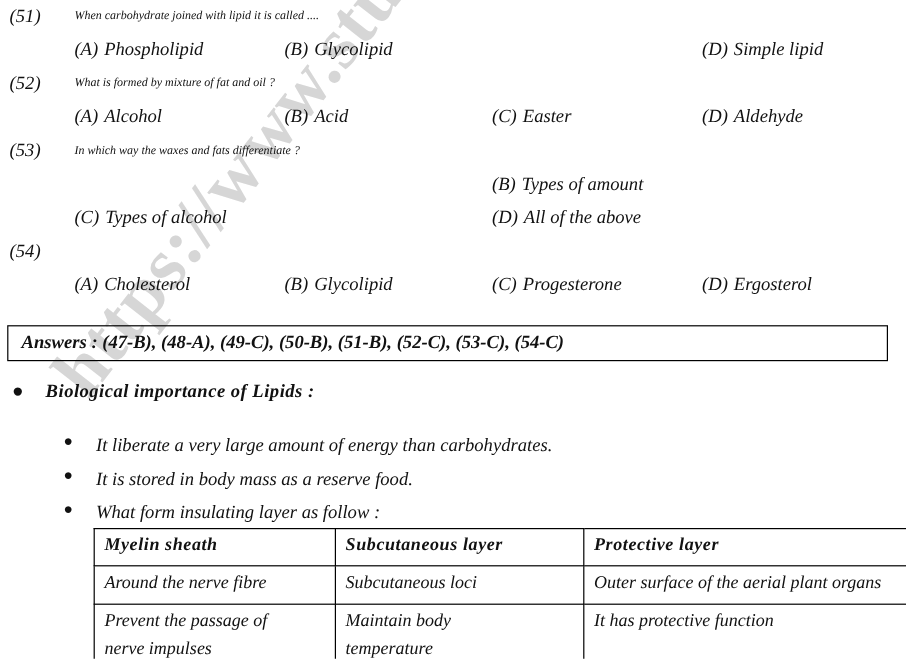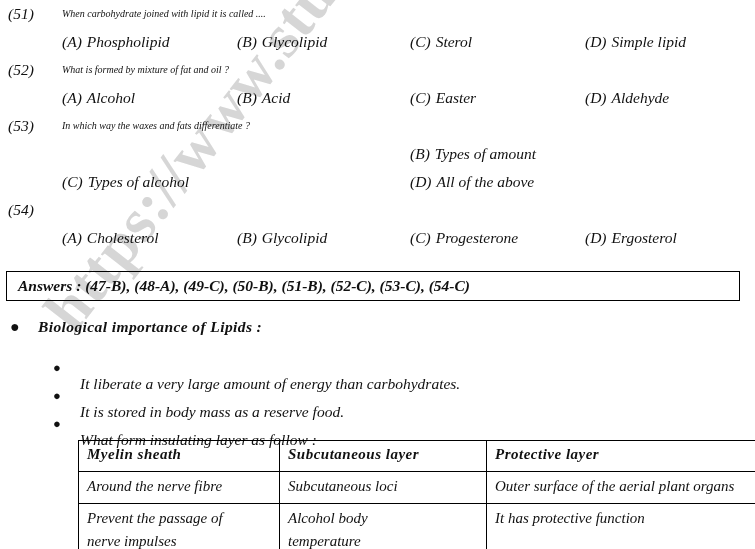--- a/index.html
+++ b/index.html
@@ -152,21 +152,21 @@
   .sub-bullet .dot {
     position: absolute;
     left: 53px;
     top: 0;
     font-size: 13px;
     line-height: 28px;
   }
   .sub-bullet .btext {
     position: absolute;
     left: 80px;
-    top: 16px;
+    top: 4px;
     font-size: 15.5px;
     white-space: nowrap;
   }
   .sb1 { top: 354px; }
   .sb2 { top: 382px; }
   .sb3 { top: 410px; }
 
   
   #lipid-table {
     position: absolute;
@@ -208,21 +208,20 @@
 <div id="page">
 
   <div class="qblock">
     <div class="qline">
       <span class="qnum">(51)</span>
       <span class="qtext">When carbohydrate joined with lipid it is called ....</span>
     </div>
     <div class="optrow">
       <span class="opt c4-a"><span class="lbl">(A)</span><span>Phospholipid</span></span>
       <span class="opt c4-b"><span class="lbl">(B)</span><span>Glycolipid</span></span>
-      <span class="opt c4-c"><span class="lbl">(C)</span><span>Sterol</span></span>
       <span class="opt c4-d"><span class="lbl">(D)</span><span>Simple lipid</span></span>
     </div>
   </div>
 
   <div class="qblock">
     <div class="qline">
       <span class="qnum">(52)</span>
       <span class="qtext">What is formed by mixture of fat and oil ?</span>
     </div>
     <div class="optrow">
@@ -294,21 +293,21 @@
         <td>Around the nerve fibre</td>
         <td>Subcutaneous loci</td>
         <td>Outer surface of the aerial plant organs</td>
       </tr>
       <tr>
         <td class="tall">
           <span class="cell-l2">Prevent  the  passage  of</span>
           <span class="cell-l2">nerve impulses</span>
         </td>
         <td class="tall">
-          <span class="cell-l2">Alcohol body</span>
+          <span class="cell-l2">Maintain body</span>
           <span class="cell-l2">temperature</span>
         </td>
         <td class="tall">It has protective function</td>
       </tr>
     </tbody>
   </table>
 
 </div>
 
 </body></html>

